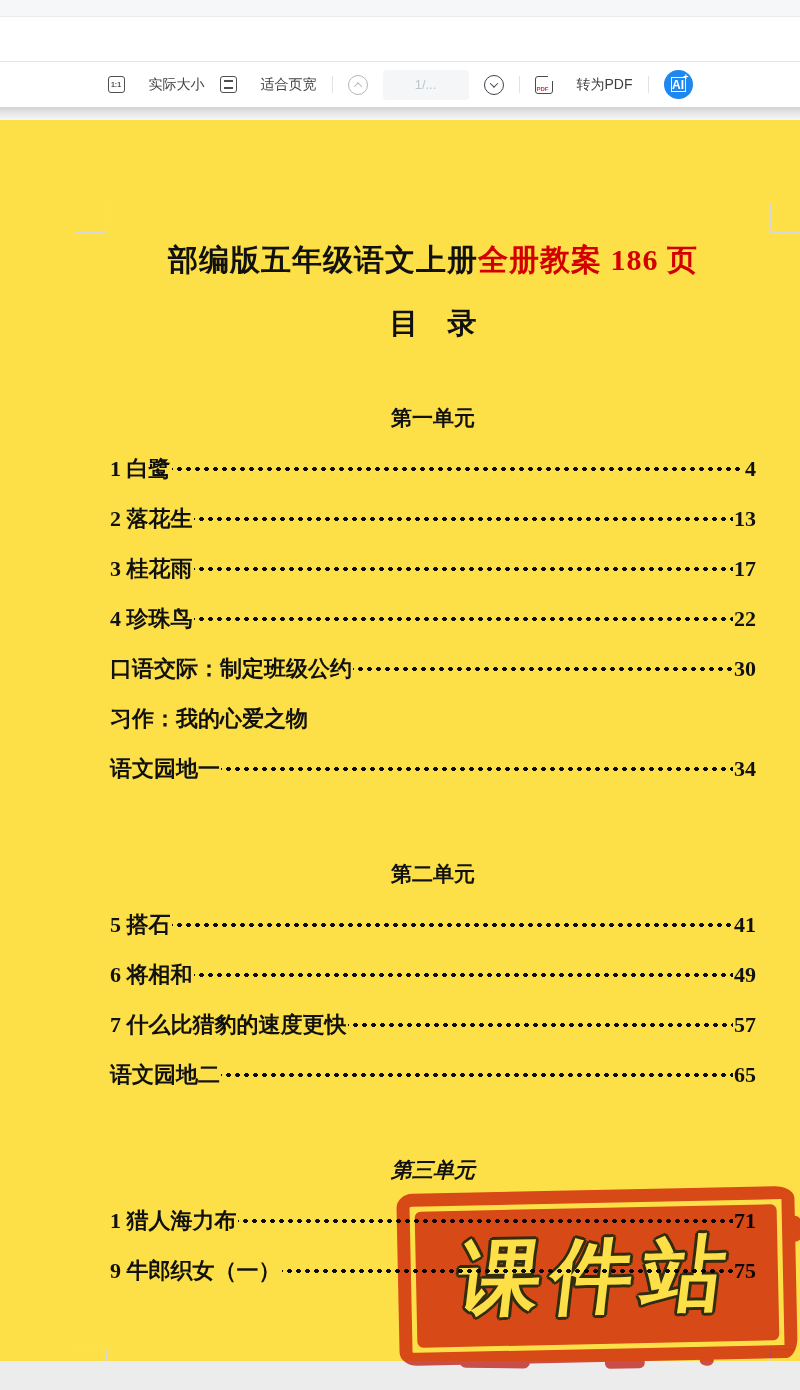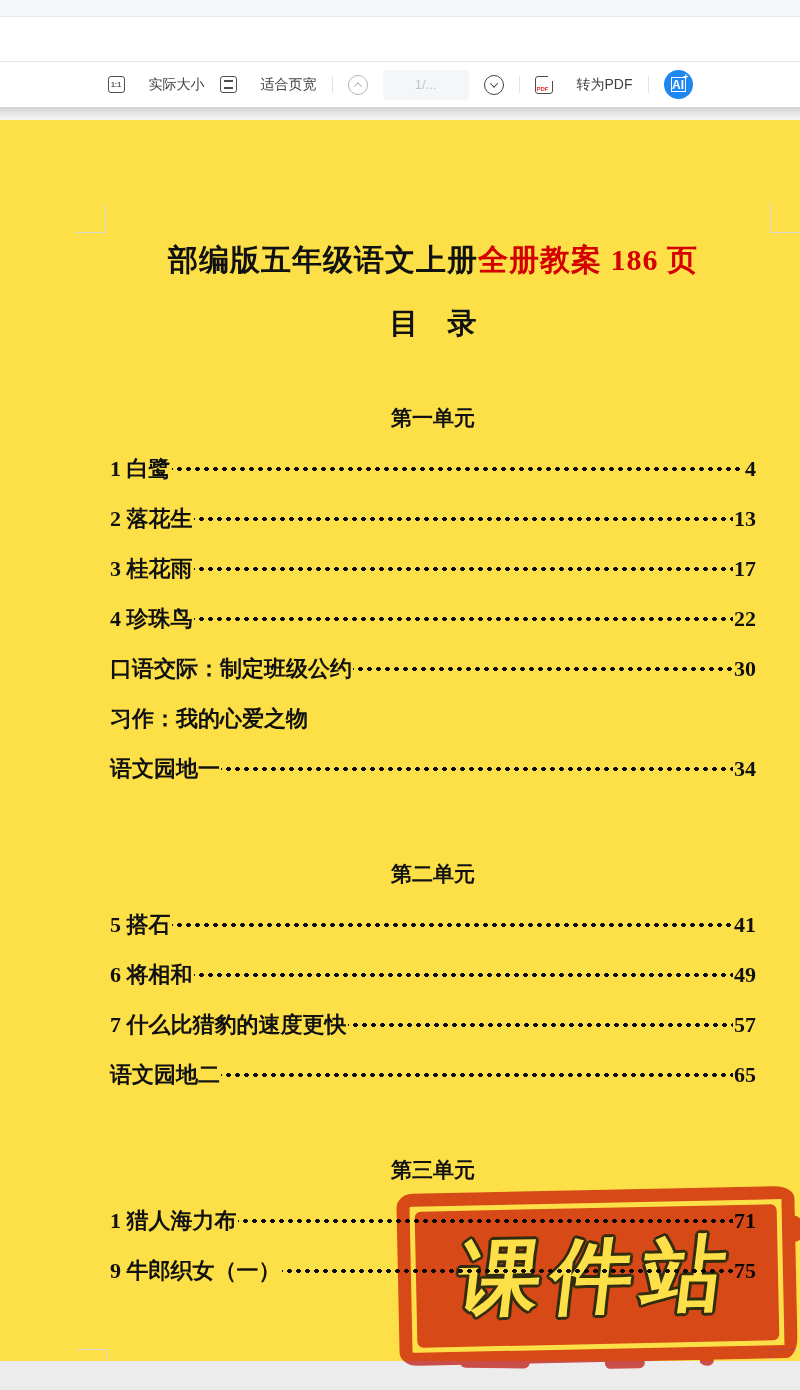--- a/index.html
+++ b/index.html
@@ -58,21 +58,21 @@
   .crop-tr { left:770px; top:83px;   width:30px; height:30px; border-left:1px solid #d9d9d9;  border-bottom:1px solid #d9d9d9; }
   .crop-bl { left:77px;  top:1229px; width:30px; height:12px; border-right:1px solid #d9d9d9; border-top:1px solid #d9d9d9; }
   .crop-br { left:770px; top:1229px; width:28px; height:12px; border-left:1px solid #d9d9d9;  border-top:1px solid #d9d9d9; }
 
   .doc { padding:118px 44px 0 110px; font-family:"Liberation Serif","DejaVu Serif",serif; color:#111; }
   .doc-title { text-align:center; font-size:30px; font-weight:700; line-height:44px; letter-spacing:1px; white-space:nowrap; }
   .doc-title .red { color:#d40000; }
   .toc-title  { text-align:center; font-size:29px; font-weight:700; line-height:46px; margin-top:18px; }
 
   .unit-h { text-align:center; font-size:21px; font-weight:700; line-height:36px; margin-bottom:8px; }
-  .mt1 { margin-top:54px; } .mt2 { margin-top:62px; } .mt3 { margin-top:52px; }
+  .mt1 { margin-top:54px; } .mt2 { margin-top:62px; } .mt3 { margin-top:52px;font-style:italic; }
 
   .toc-row { display:flex; align-items:center; height:50px; font-size:22px; font-weight:700; }
   .row-label { white-space:nowrap; }
   .row-dots  { flex:1 1 auto; align-self:stretch; margin:0 1px;
                background-image:radial-gradient(circle, #0d0d0d 2.1px, rgba(0,0,0,0) 2.5px);
                background-size:9px 50px; background-position:3px center; background-repeat:repeat-x; }
   .row-page  { white-space:nowrap; }
 
   
   .stamp { position:absolute; left:398px; top:1070px; width:398px; height:172px;

